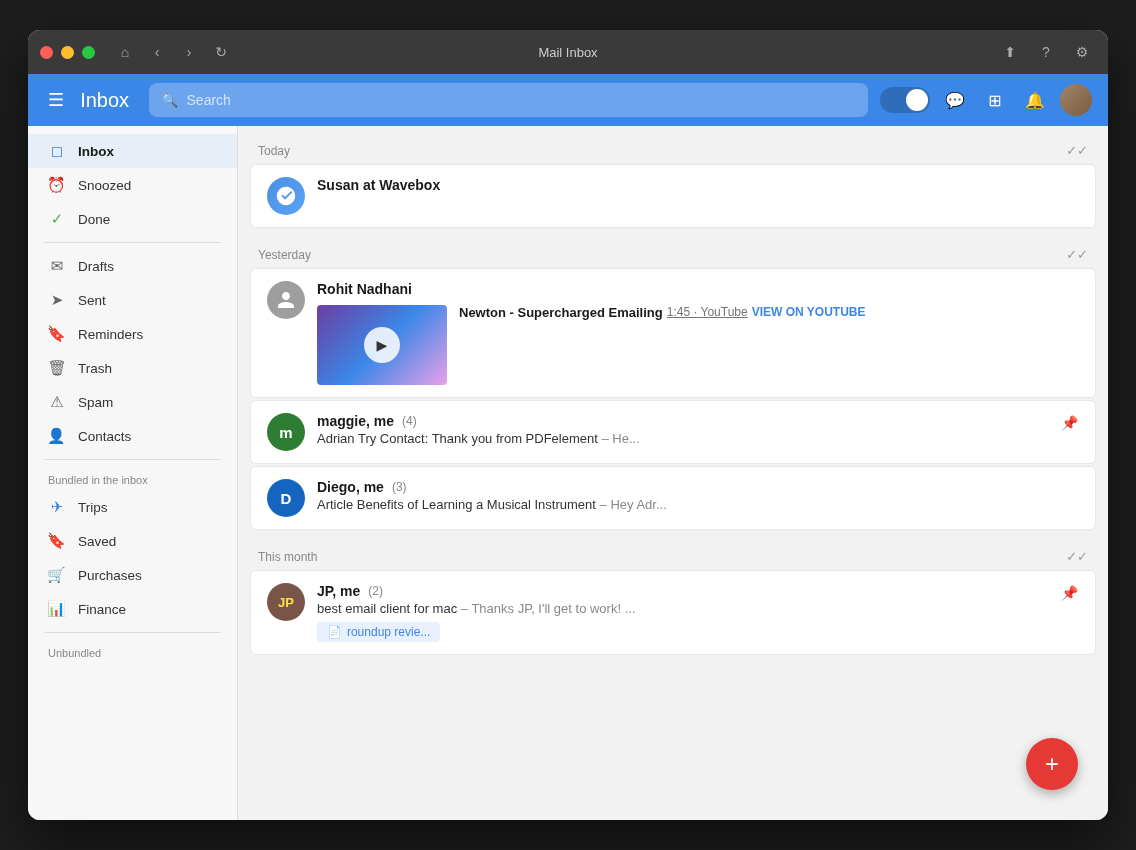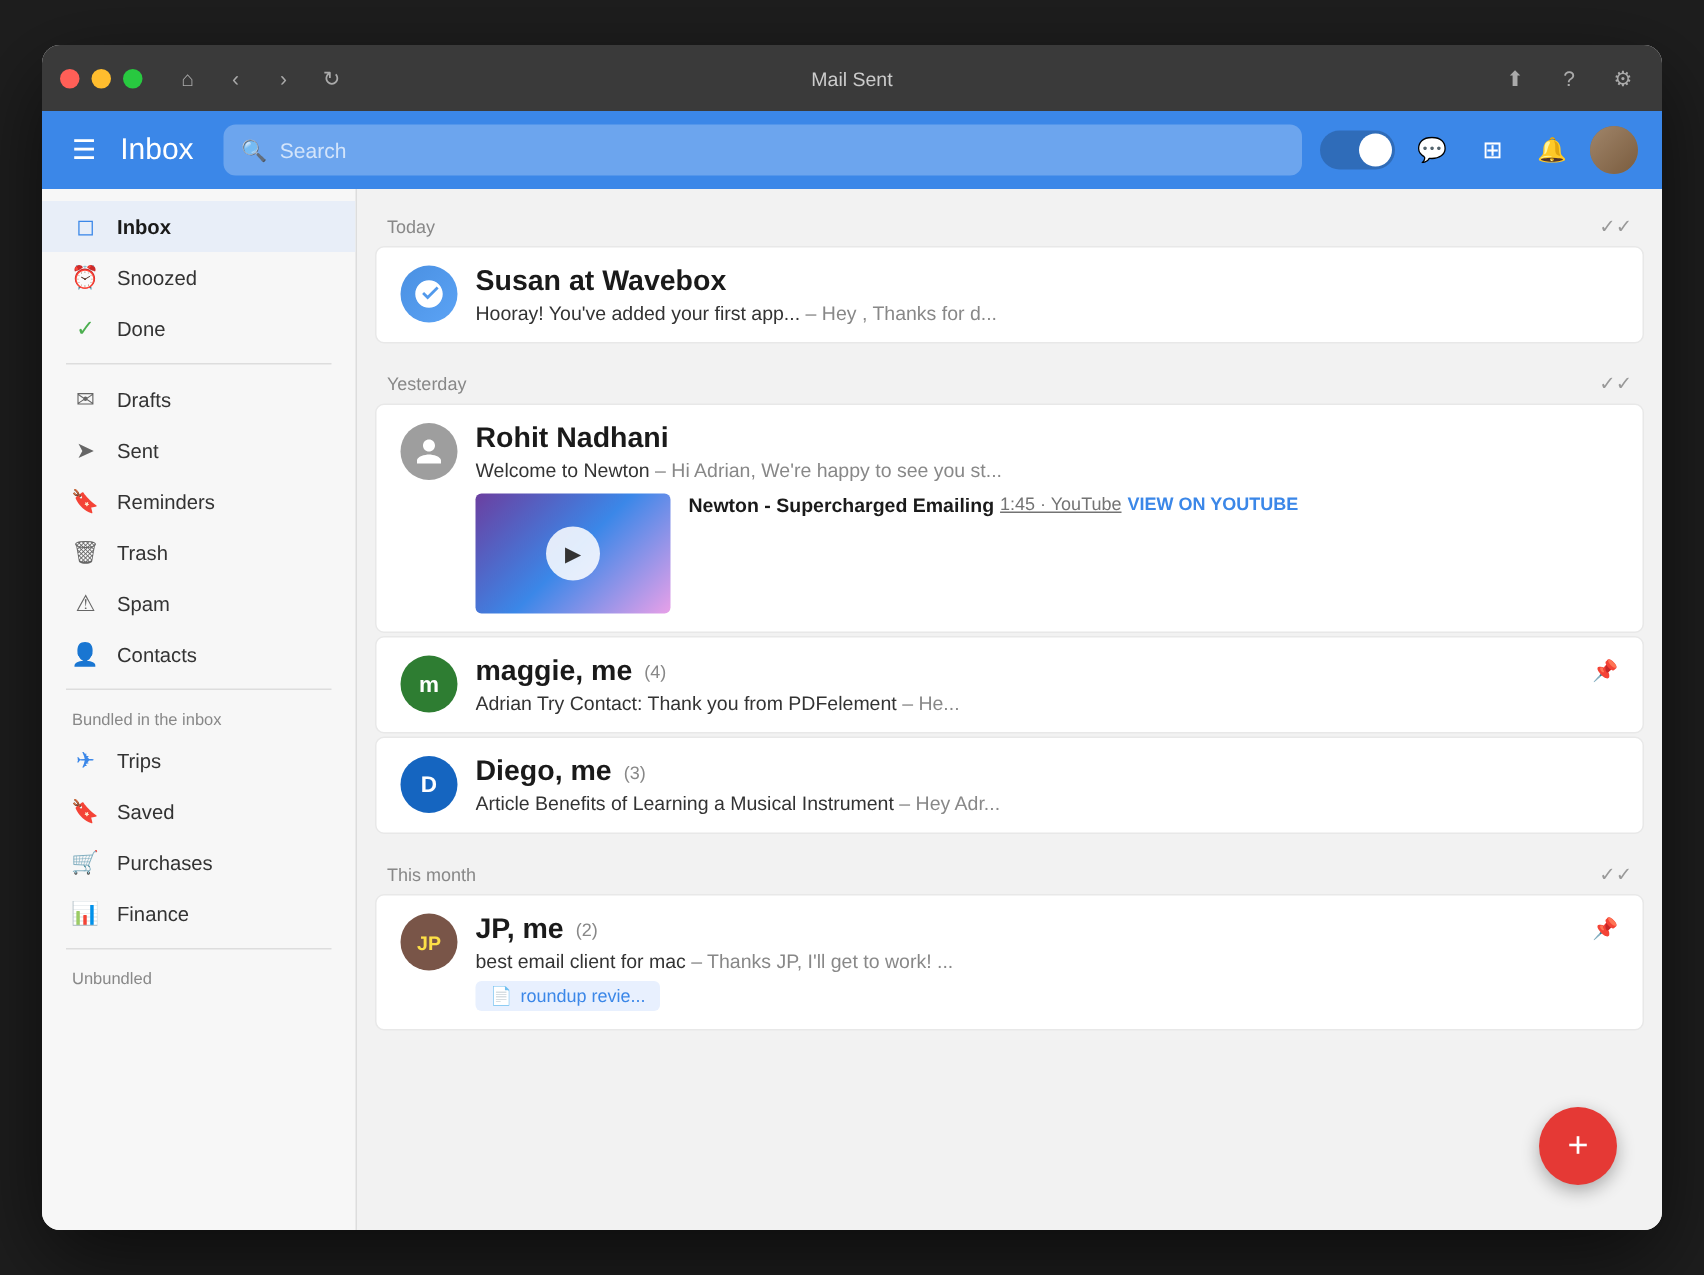--- a/index.html
+++ b/index.html
@@ -336,21 +336,21 @@
       flex: 1;
       min-width: 0;
     }
     .email-meta {
       display: flex;
       align-items: center;
       gap: 8px;
       margin-bottom: 2px;
     }
     .email-sender {
-      font-size: 19px;
+      font-size: 14px;
       font-weight: 600;
       color: #1a1a1a;
     }
     .email-count {
       font-size: 12px;
       color: #888;
     }
     .email-subject {
       font-size: 13px;
       color: #333;
@@ -513,21 +513,21 @@
       <div class="traffic-light tl-red"></div>
       <div class="traffic-light tl-yellow"></div>
       <div class="traffic-light tl-green"></div>
     </div>
     <div class="titlebar-nav">
       <button class="nav-btn">⌂</button>
       <button class="nav-btn">‹</button>
       <button class="nav-btn">›</button>
       <button class="nav-btn">↻</button>
     </div>
-    <span class="titlebar-title">Mail Sent</span>
+    <span class="titlebar-title">Mail Inbox</span>
     <div class="titlebar-actions">
       <button class="titlebar-action-btn">⬆</button>
       <button class="titlebar-action-btn">?</button>
       <button class="titlebar-action-btn">⚙</button>
     </div>
   </div>
 
   <div class="app-body">
 
     <div class="toolbar">
@@ -634,48 +634,40 @@
             <div class="email-row">
               <div class="email-avatar wavebox-avatar" style="background: linear-gradient(135deg, #4a90e2, #5ba3f5); width:38px; height:38px; border-radius:50%; display:flex; align-items:center; justify-content:center;">
                 <svg width="22" height="22" viewBox="0 0 24 24" fill="white">
                   <path d="M12 2C6.48 2 2 6.48 2 12s4.48 10 10 10 10-4.48 10-10S17.52 2 12 2zm-1 14l-4-4 1.41-1.41L11 13.17l6.59-6.59L19 8l-8 8z"></path>
                 </svg>
               </div>
               <div class="email-content">
                 <div class="email-meta">
                   <span class="email-sender">Susan at Wavebox</span>
                 </div>
-                <div class="email-subject">
-                  <span class="subject-main">Hooray! You've added your first app...</span>
-                  <span class="subject-preview"> – Hey , Thanks for d...</span>
-                </div>
               </div>
             </div>
           </div>
 
           <div class="section-header">
             <span class="section-label">Yesterday</span>
             <span class="section-action">✓✓</span>
           </div>
 
           <div class="email-item">
             <div class="email-row">
               <div class="rohit-avatar" style="width:38px;height:38px;border-radius:50%;background:#9e9e9e;display:flex;align-items:center;justify-content:center;color:white;">
                 <svg width="20" height="20" viewBox="0 0 24 24" fill="white">
                   <path d="M12 12c2.7 0 4.8-2.1 4.8-4.8S14.7 2.4 12 2.4 7.2 4.5 7.2 7.2 9.3 12 12 12zm0 2.4c-3.2 0-9.6 1.6-9.6 4.8v2.4h19.2v-2.4c0-3.2-6.4-4.8-9.6-4.8z"></path>
                 </svg>
               </div>
               <div class="email-content">
                 <div class="email-meta">
                   <span class="email-sender">Rohit Nadhani</span>
                 </div>
-                <div class="email-subject">
-                  <span class="subject-main">Welcome to Newton</span>
-                  <span class="subject-preview"> – Hi Adrian, We're happy to see you st...</span>
-                </div>
                 <div class="email-video-row">
                   <div class="video-thumbnail">
                     <div class="video-play">▶</div>
                   </div>
                   <div class="video-info">
                     <span class="video-title">Newton - Supercharged Emailing</span>
                     <span class="video-meta">1:45 · YouTube</span>
                     <span class="video-link">VIEW ON YOUTUBE</span>
                   </div>
                 </div>

